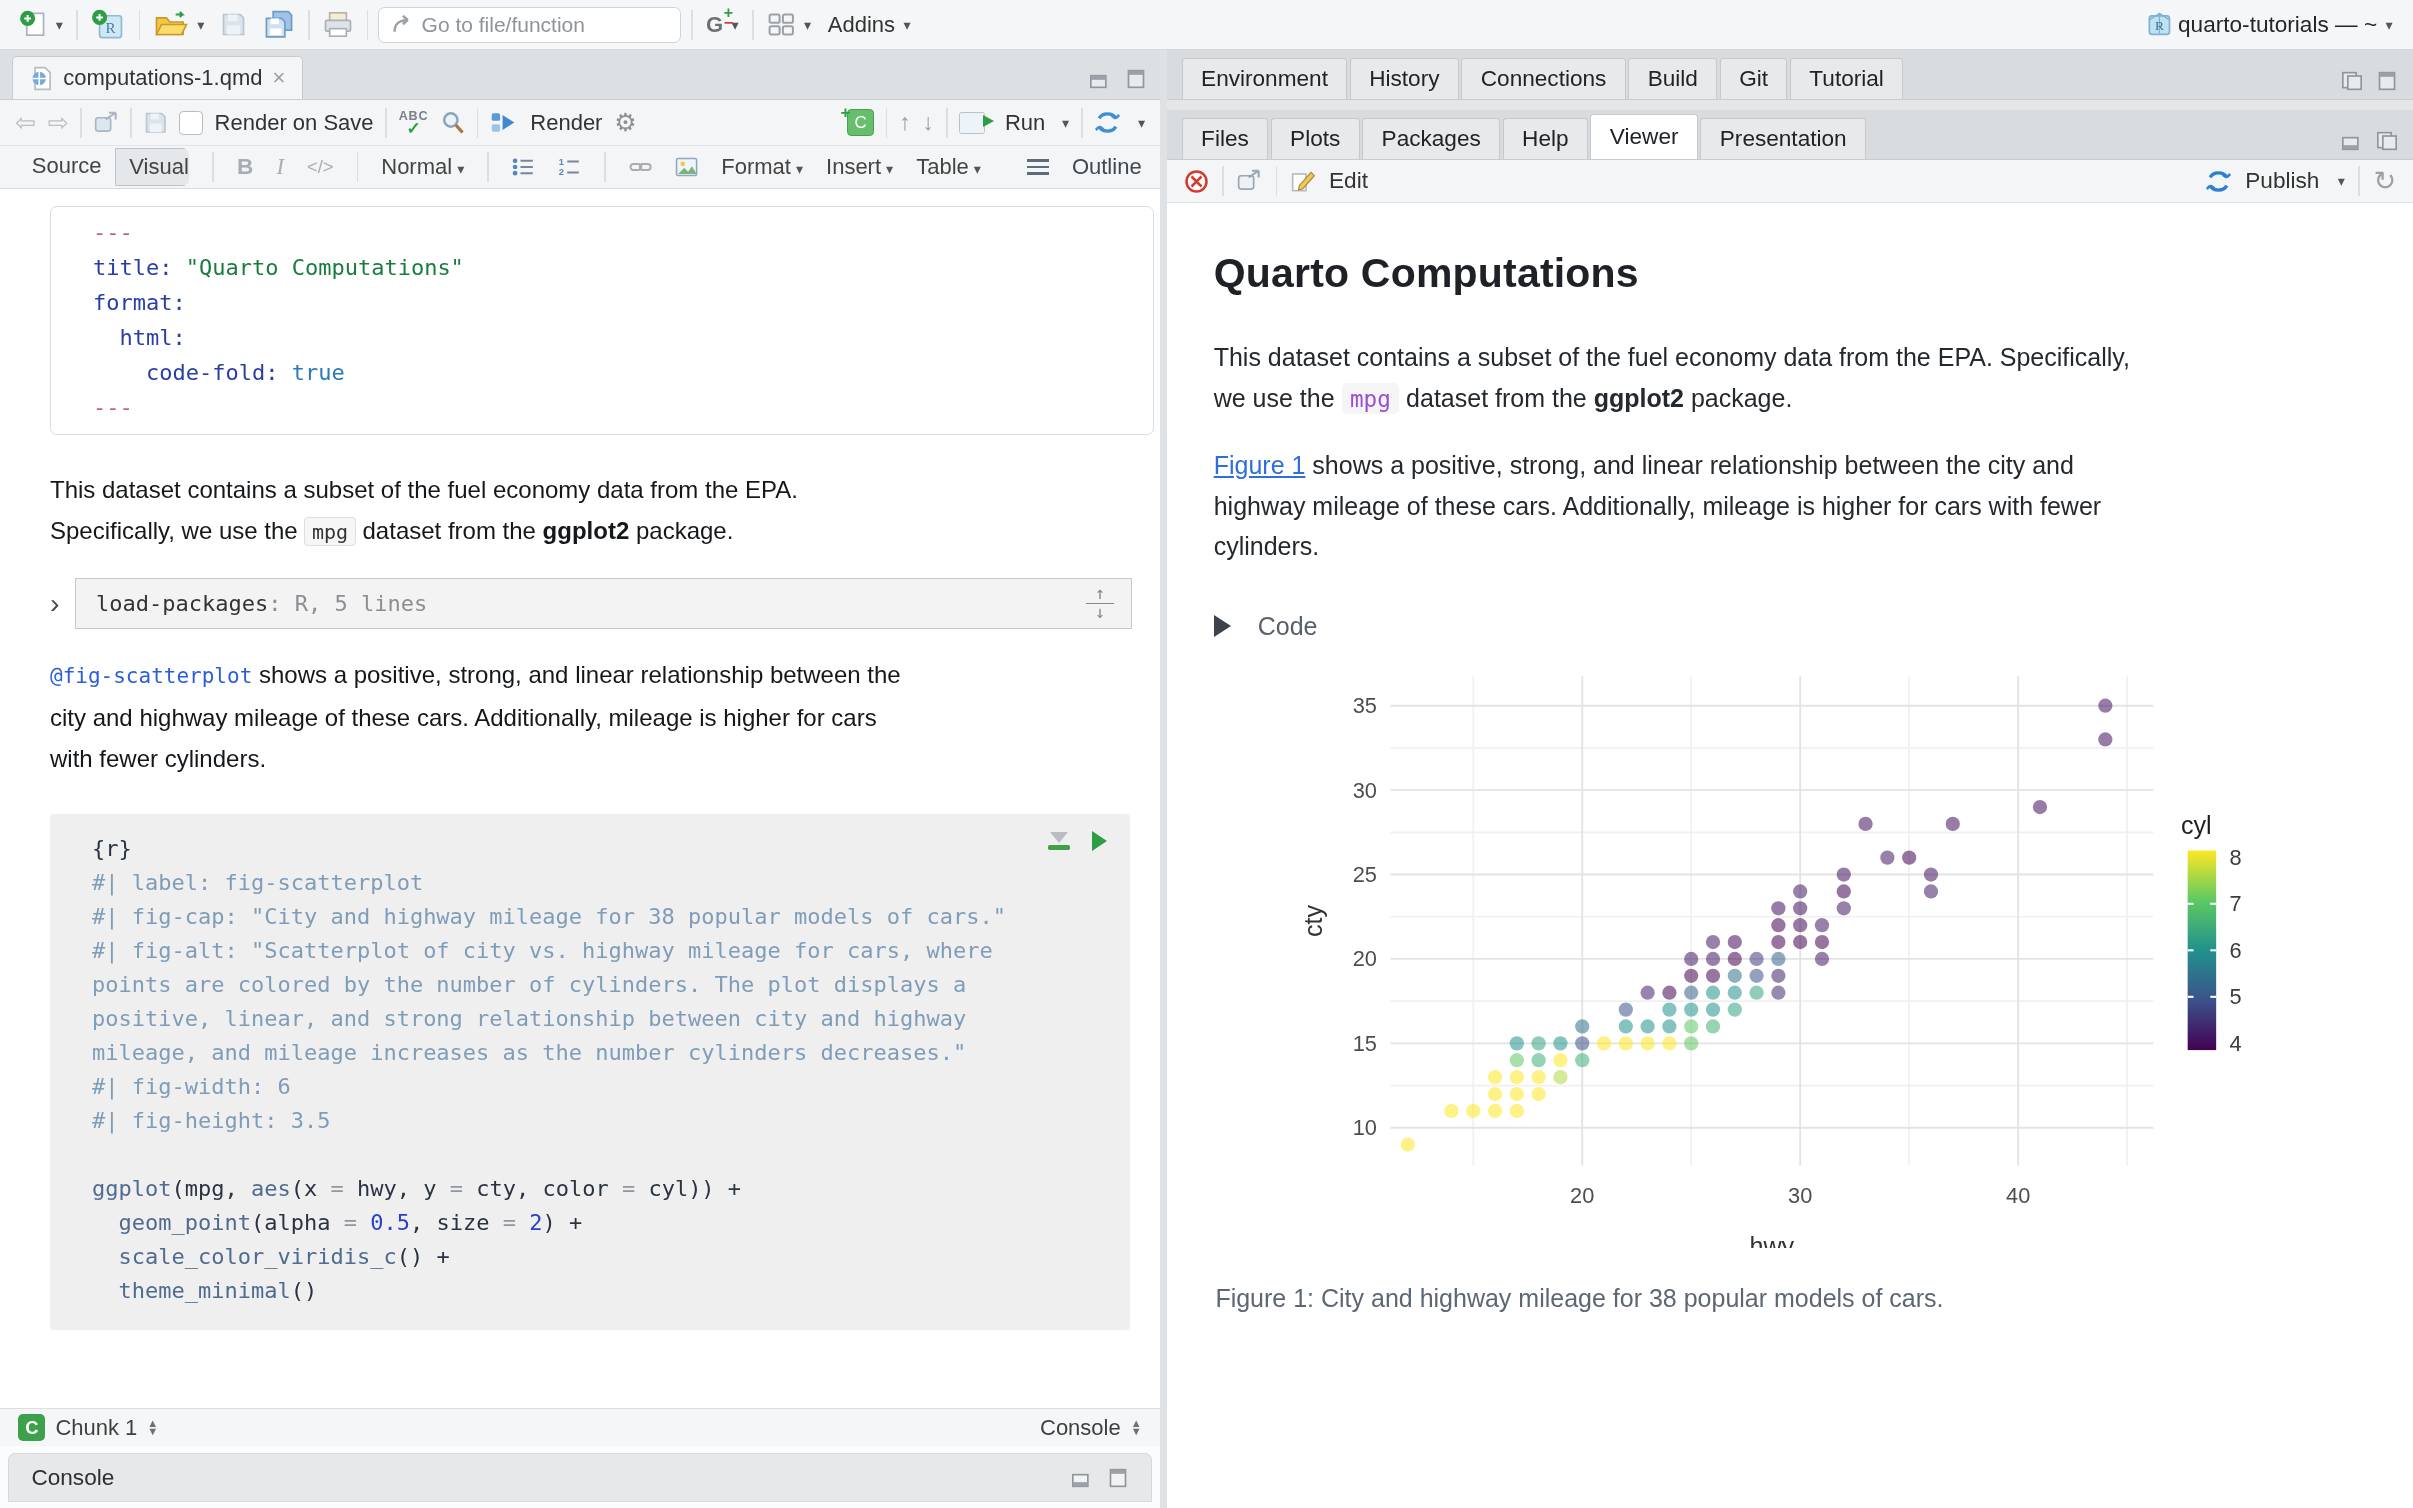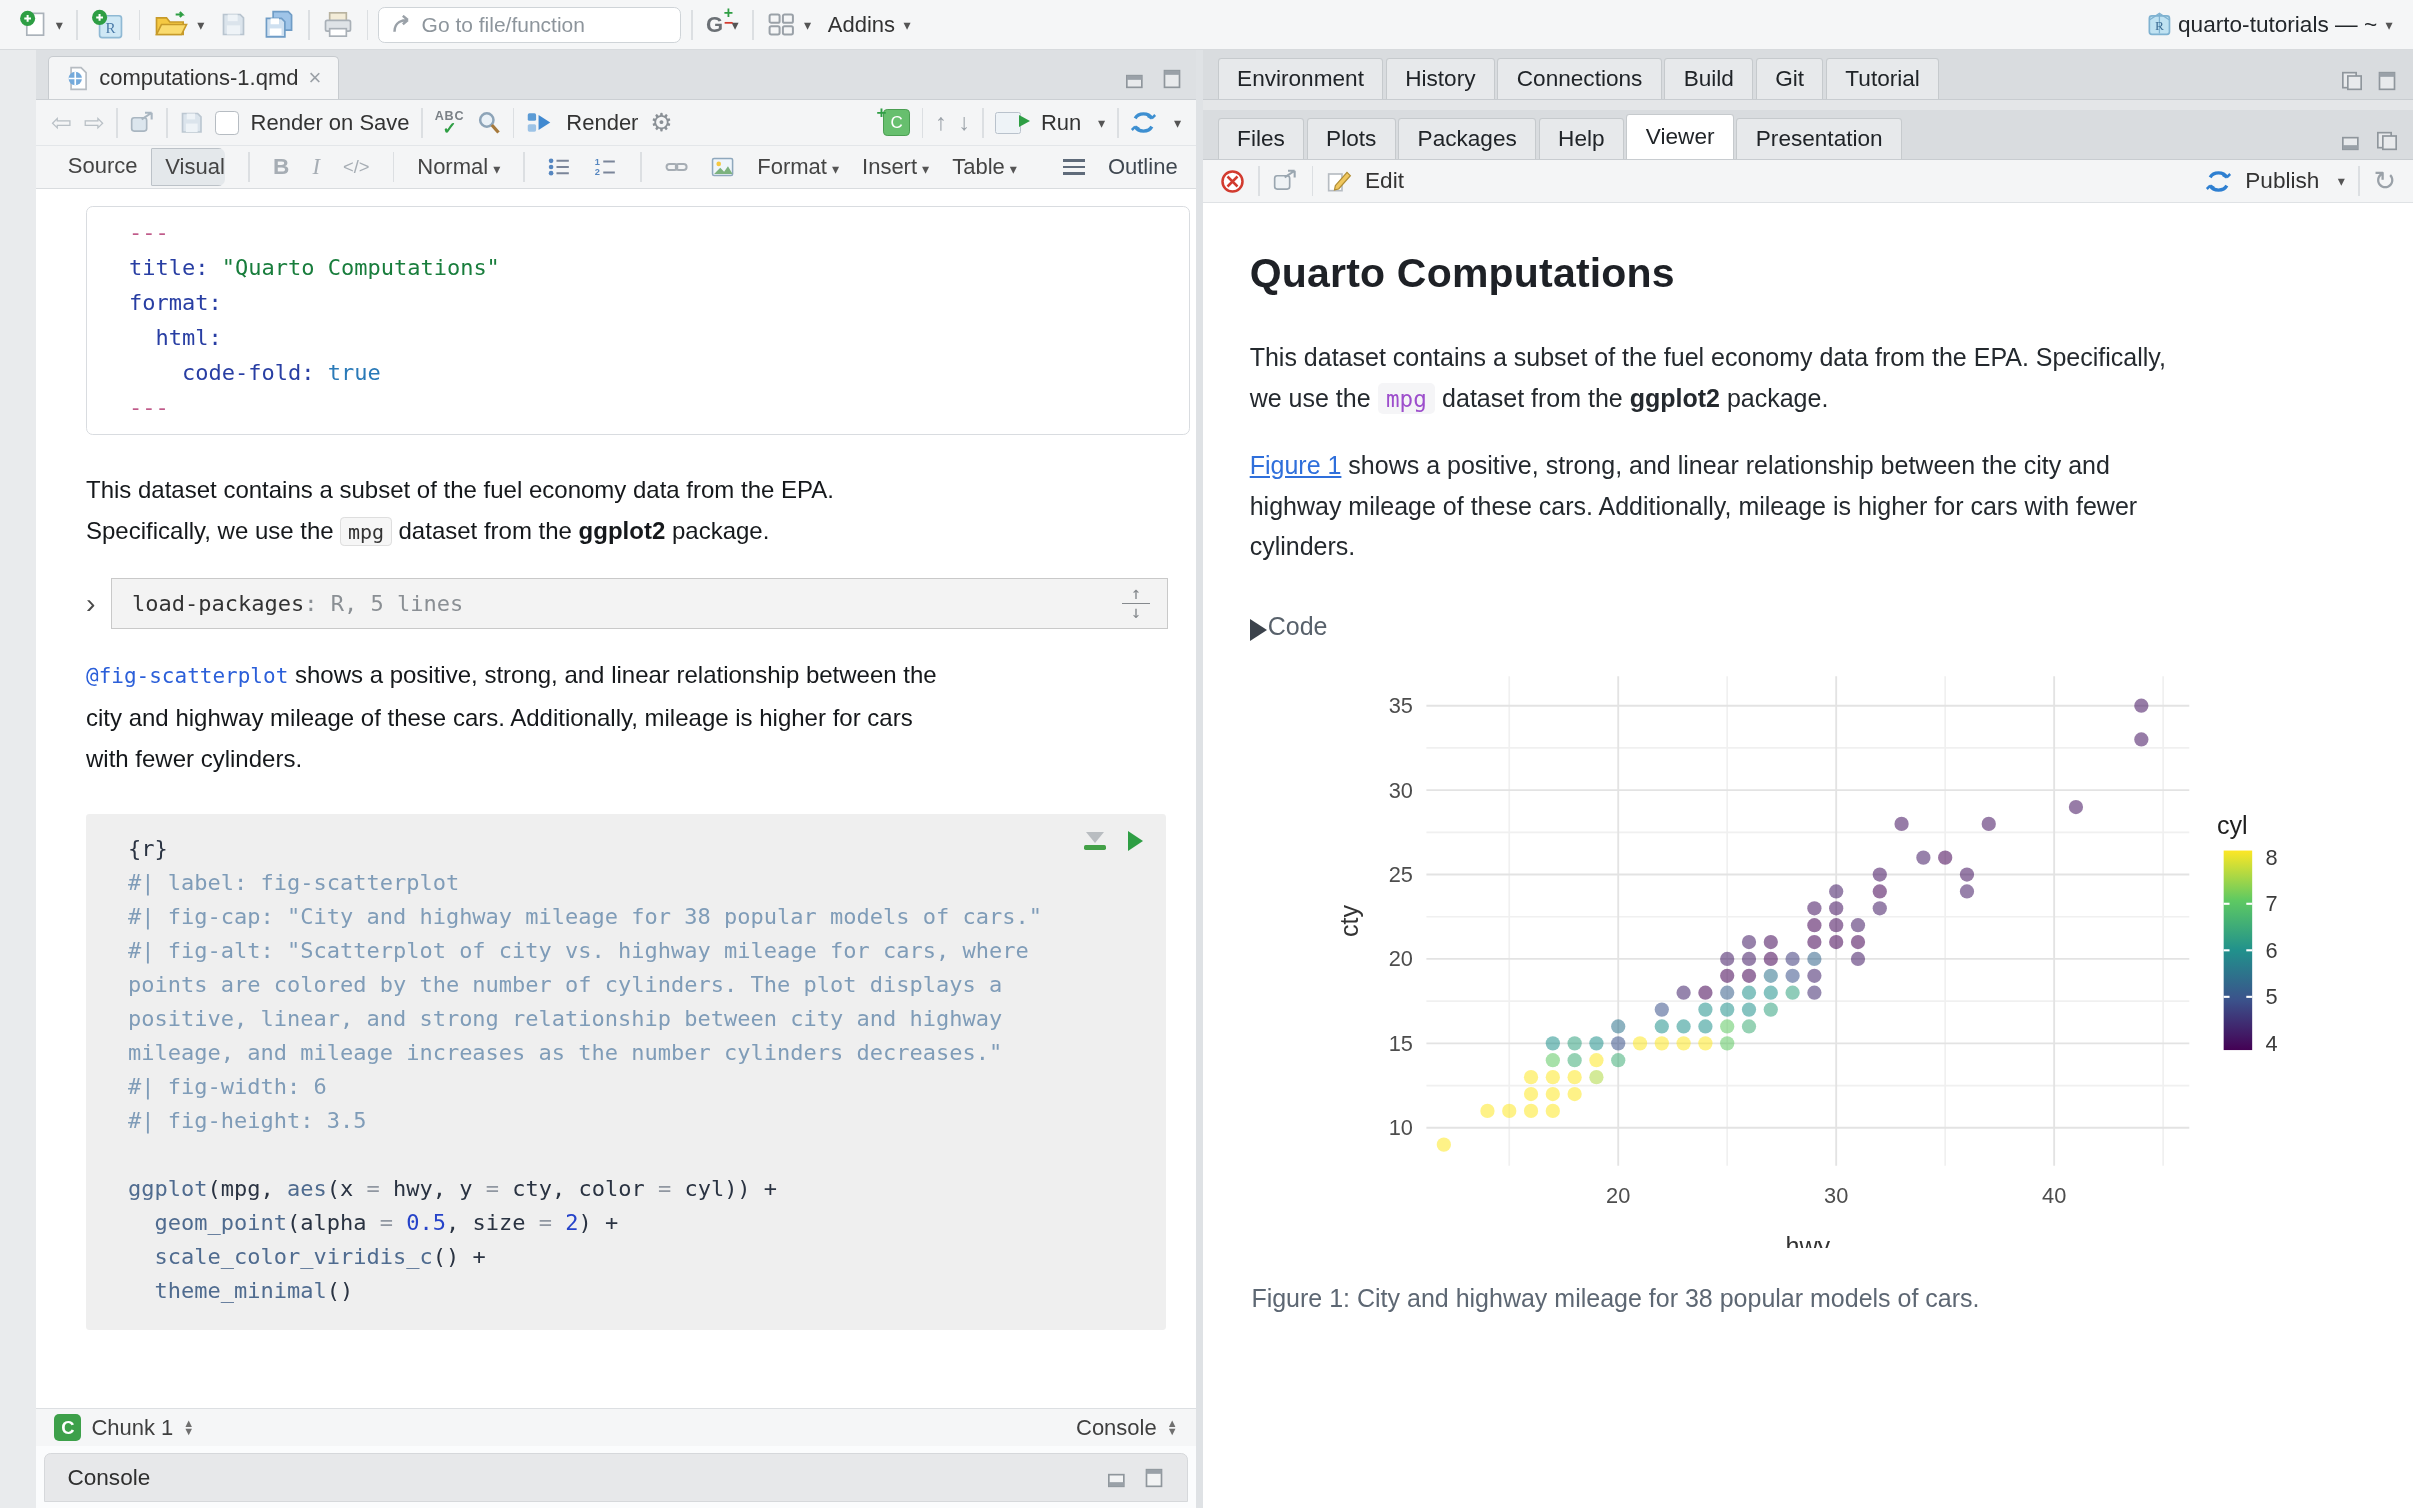--- a/index.html
+++ b/index.html
@@ -10,21 +10,21 @@
   .spacer{flex:1;}
   
   .main-toolbar{height:49px;flex:none;background:#f5f6f7;border-bottom:1.7px solid #d7dadd;
     display:flex;align-items:center;padding:0 17px;gap:10px;}
   .tbtn{display:flex;align-items:center;gap:3.4px;padding:3.4px;border-radius:5px;}
   .goto{width:277px;height:34px;background:#fff;border:1.7px solid #cfd4d8;border-radius:6.7px;
     display:flex;align-items:center;gap:8.4px;padding:0 11.7px;color:#8d959c;font-size:21px;}
   .projname{font-size:22.6px;color:#23272b;}
   
   .workspace{flex:1;display:flex;min-height:0;}
-  .left-pane{width:1160px;flex:none;display:flex;flex-direction:column;background:#fff;min-height:0;margin-left:36px;}
+  .left-pane{width:1160px;flex:none;display:flex;flex-direction:column;background:#fff;min-height:0;}
   .divider{width:6.7px;background:#dfe2e5;flex:none;}
   .right-pane{flex:1;display:flex;flex-direction:column;min-width:0;background:#e4e6e8;}
   
   .ed-tabbar{height:49px;flex:none;background:#dde0e3;border-bottom:1.7px solid #cbcfd3;
     display:flex;align-items:flex-end;padding:0 13.4px 0 11.7px;}
   .ed-tab{height:42px;background:#f4f5f6;border:0.8px solid #c7cbcf;border-bottom:none;
     border-radius:5px 5px 0 0;display:flex;align-items:center;gap:10px;padding:0 17px;
     font-size:22px;color:#333;}
   .tab-close{color:#9aa0a6;font-size:22px;}
   .winbtns{margin-left:auto;display:flex;gap:13.4px;align-items:center;padding-bottom:10px;}
@@ -92,21 +92,21 @@
   .rgap{height:10px;flex:none;background:#e4e6e8;}
   .viewer-toolbar{height:42px;flex:none;background:#f4f5f6;border-bottom:1.7px solid #dfe2e5;
     display:flex;align-items:center;padding:0 17px;gap:13.4px;font-size:22.6px;color:#333;}
   .viewer-content{flex:1;background:#fff;overflow:hidden;padding:34px 0 0 47px;
     font-size:25px;color:#24292e;}
   .doc-title{font-size:41px;font-weight:700;color:#1e2126;margin:13.4px 0 0 0;letter-spacing:0.2px;}
   .doc-p{margin:40px 0 0 0;line-height:1.62;width:1173px;}
   .sg-chip-purple{font-family:"DejaVu Sans Mono",monospace;font-size:22.6px;color:#9d4ecc;
     background:#f5f5f7;border-radius:5px;padding:2.5px 8.4px;}
   .sg-link{color:#2f6fdb;text-decoration:underline;}
-  .code-toggle{margin-top:45px;display:flex;align-items:flex-end;gap:1px;color:#58616b;font-size:25px;}
+  .code-toggle{margin-top:45px;display:flex;align-items:center;gap:27px;color:#58616b;font-size:25px;}
   .fold-tri{width:0;height:0;border-top:11.7px solid transparent;border-bottom:11.7px solid transparent;
     border-left:17px solid #3c434c;}
   .chart-wrap{margin:20px 0 0 80px;}
   .doc-caption{margin:30px 0 0 1.7px;color:#5d6773;font-size:25px;}
   
   .bars{display:inline-flex;flex-direction:column;gap:4.2px;}
   .bars i{display:block;width:22px;height:2.5px;background:#5f6periodic67a;}
   .bars i{background:#5f6b7a;}
   .abc{display:flex;flex-direction:column;align-items:center;line-height:12.6px;}
   .abc .a{font-size:12.6px;color:#7a8086;font-weight:bold;letter-spacing:0.8px;}

